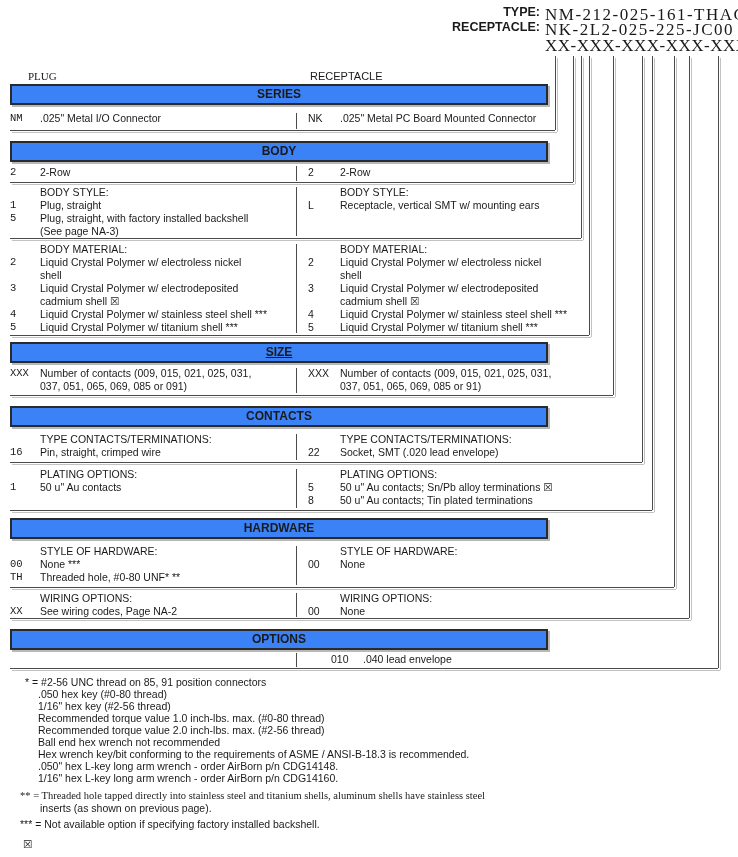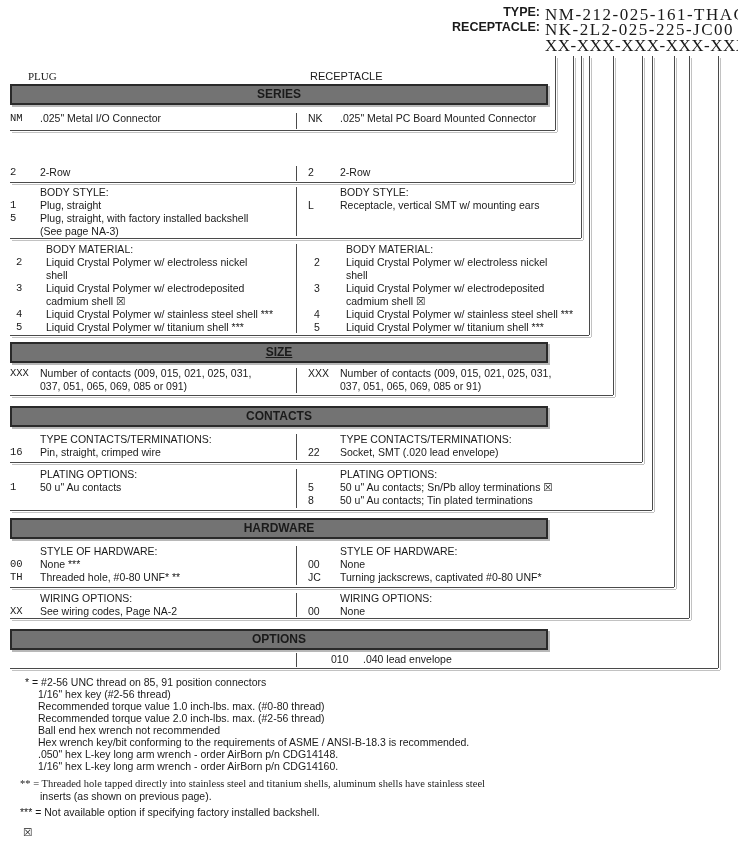--- a/index.html
+++ b/index.html
@@ -13,38 +13,38 @@
   #pn-plug-label,#pn-plug-value{top:5px;}
   #pn-rec-label,#pn-rec-value{top:20px;}
   #pn-mask{top:36px;letter-spacing:0.5px;}
 
   
   .collabel{position:absolute;top:70px;font-size:11px;}
   #col-plug{left:28px;font-family:Liberation Serif, serif;} #col-receptacle{left:310px;}
 
   
   .sechdr{position:absolute;left:10px;width:534px;height:17px;border:2px solid #2a2a2a;
-          box-shadow:2px 2px 0 #b8b8b8;background:#737373;text-align:center;
+          box-shadow:2px 2px 0 #b8b8b8;background:#3b82f6;text-align:center;
           font-weight:bold;font-size:12px;line-height:17px;}
   #hdr-series{top:84px;} #hdr-body{top:141px;} #hdr-size{top:342px;text-decoration:underline;}
   #hdr-contacts{top:406px;} #hdr-hardware{top:518px;} #hdr-options{top:629px;}
 
   
   .lcol{position:absolute;left:10px;width:286px;font-size:10.5px;line-height:13px;}
   .rcol{position:absolute;left:308px;width:300px;font-size:10.5px;line-height:13px;}
   .item{display:flex;}
   .lcol .item .code{flex:0 0 30px;font-family:Liberation Mono, monospace;}
   .rcol .item .code{flex:0 0 32px;}
   .lcol .subhead{padding-left:30px;}
   .rcol .subhead{padding-left:32px;}
   .desc{white-space:pre;}
   #sl-series,#sr-series{top:112px;}
   #sl-bodyrow,#sr-bodyrow{top:166px;}
   #sl-bodystyle,#sr-bodystyle{top:186px;}
-  #sl-bodymat,#sr-bodymat{top:243px;margin-left:6px;}
+  #sl-bodymat,#sr-bodymat{top:243px;}
   #sl-size,#sr-size{top:367px;}
   #sl-ctype,#sr-ctype{top:433px;}
   #sl-plating,#sr-plating{top:468px;}
   #sl-hwstyle,#sr-hwstyle{top:545px;}
   #sl-wiring,#sr-wiring{top:592px;}
   #sr-options{top:653px;padding-left:23px;}
 
   
   .hline{position:absolute;left:10px;height:0;border-top:1px solid #4a4a4a;
          box-shadow:2px 2px 0 #c2c2c2;}
@@ -90,20 +90,21 @@
   <span class="pn-label" id="pn-plug-label">TYPE:</span>
   <span class="pn-value" id="pn-plug-value">NM-212-025-161-THAC</span>
   <span class="pn-label" id="pn-rec-label">RECEPTACLE:</span>
   <span class="pn-value" id="pn-rec-value">NK-2L2-025-225-JC00</span>
   <span class="pn-value" id="pn-mask">XX-XXX-XXX-XXX-XXXX-XXX</span>
 
   <span class="collabel" id="col-plug">PLUG</span>
   <span class="collabel" id="col-receptacle">RECEPTACLE</span>
 
   <div class="sechdr" id="hdr-series">SERIES</div>
+  <div class="sechdr" id="hdr-body">BODY</div>
   <div class="sechdr" id="hdr-size">SIZE</div>
   <div class="sechdr" id="hdr-contacts">CONTACTS</div>
   <div class="sechdr" id="hdr-hardware">HARDWARE</div>
   <div class="sechdr" id="hdr-options">OPTIONS</div>
 
   <div class="lcol" id="sl-series">
     <div class="item">
       <span class="code">NM</span>
       <span class="desc">.025" Metal I/O Connector</span>
     </div>
@@ -249,24 +250,20 @@
     <div class="item">
       <span class="code">TH</span>
       <span class="desc">Threaded hole, #0-80 UNF* **</span>
     </div>
   </div>
   <div class="rcol" id="sr-hwstyle">
     <div class="subhead">STYLE OF HARDWARE:</div>
     <div class="item">
       <span class="code">00</span>
       <span class="desc">None</span>
-    </div>
-    <div class="item">
-      <span class="code">JC</span>
-      <span class="desc">Turning jackscrews, captivated #0-80 UNF*</span>
     </div>
   </div>
 
   <div class="lcol" id="sl-wiring">
     <div class="subhead">WIRING OPTIONS:</div>
     <div class="item">
       <span class="code">XX</span>
       <span class="desc">See wiring codes, Page NA-2</span>
     </div>
   </div>
@@ -313,20 +310,21 @@
   <div class="cdiv" id="cd-bodymat"></div>
   <div class="cdiv" id="cd-size"></div>
   <div class="cdiv" id="cd-ctype"></div>
   <div class="cdiv" id="cd-plating"></div>
   <div class="cdiv" id="cd-hwstyle"></div>
   <div class="cdiv" id="cd-wiring"></div>
   <div class="cdiv" id="cd-options"></div>
 
   <div id="footnotes">
     <div class="fn-star">* = #2-56 UNC thread on 85, 91 position connectors</div>
+    <div class="fn-detail">.050 hex key (#0-80 thread)</div>
     <div class="fn-detail">1/16" hex key (#2-56 thread)</div>
     <div class="fn-detail">Recommended torque value 1.0 inch-lbs. max. (#0-80 thread)</div>
     <div class="fn-detail">Recommended torque value 2.0 inch-lbs. max. (#2-56 thread)</div>
     <div class="fn-detail">Ball end hex wrench not recommended</div>
     <div class="fn-detail">Hex wrench key/bit conforming to the requirements of ASME / ANSI-B-18.3 is recommended.</div>
     <div class="fn-detail">.050" hex L-key long arm wrench - order AirBorn p/n CDG14148.</div>
     <div class="fn-detail">1/16" hex L-key long arm wrench - order AirBorn p/n CDG14160.</div>
     <div class="fn-dstar">** = Threaded hole tapped directly into stainless steel and titanium shells, aluminum shells have stainless steel</div>
     <div class="fn-dstar2">inserts (as shown on previous page).</div>
     <div class="fn-tstar">*** = Not available option if specifying factory installed backshell.</div>

